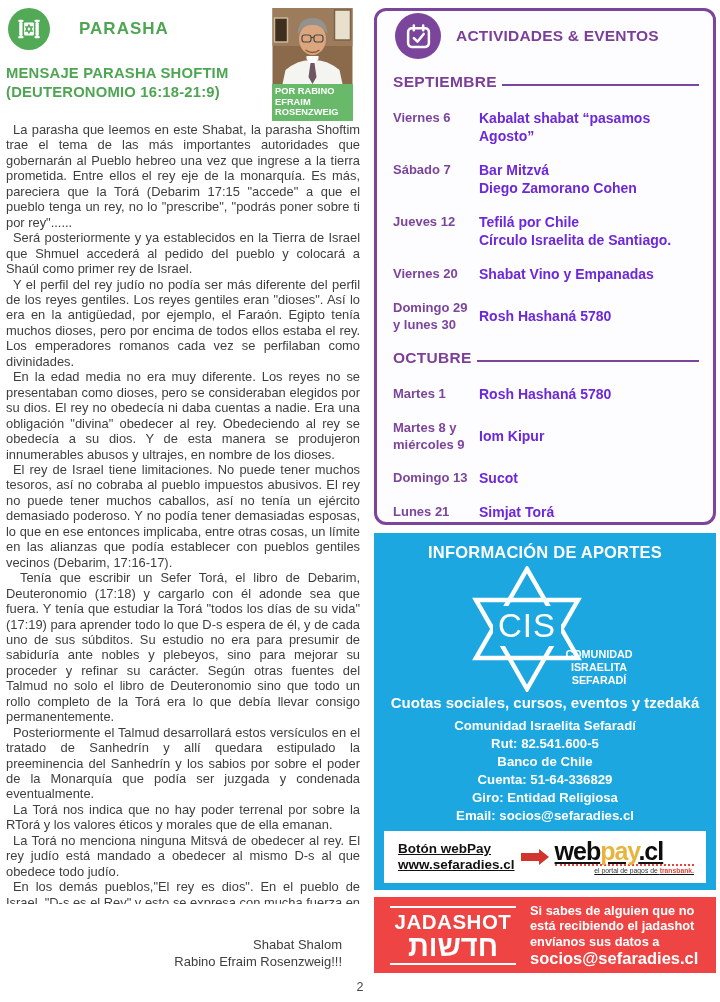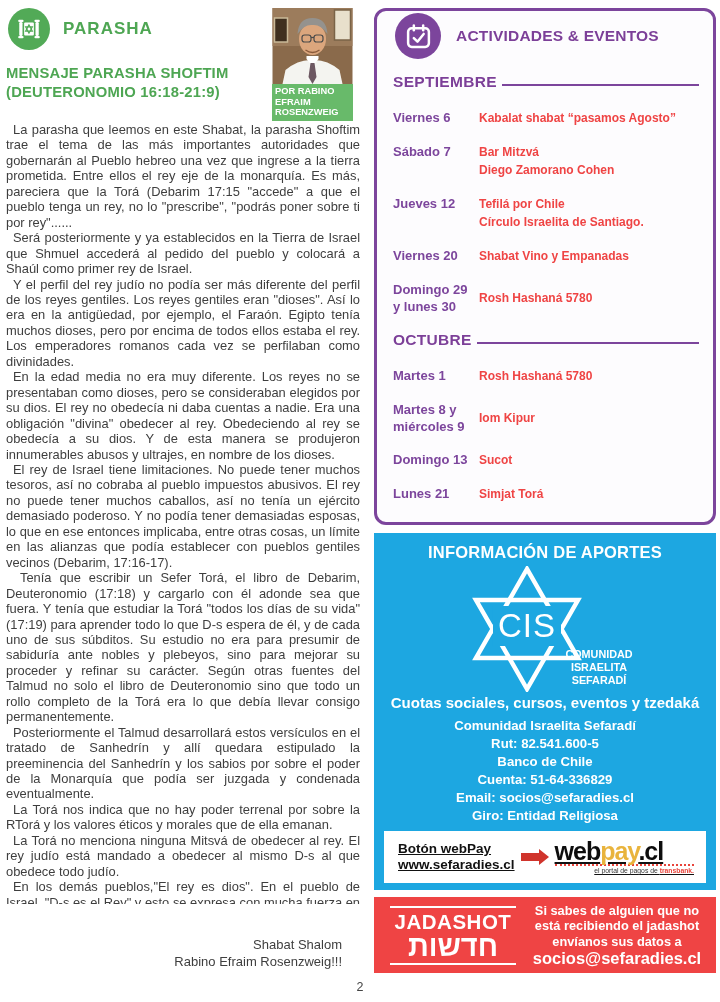--- a/index.html
+++ b/index.html
@@ -1,21 +1,21 @@
 <!DOCTYPE html>
 <html><head>
 <meta charset="utf-8">
 <style>
   * { margin:0; padding:0; box-sizing:border-box; }
   body { background:#e8e8e8; font-family:"Liberation Sans", sans-serif; }
   .page { position:relative; width:720px; height:1002px; background:#ffffff; overflow:hidden;
           font-family:"Liberation Sans", sans-serif; }
 
   
-  .parasha-header { position:absolute; left:8px; top:8px; display:flex; align-items:center; gap:13px; }
+  .parasha-header { position:absolute; left:8px; top:8px; display:flex; align-items:center; gap:29px; }
   .torah-badge { width:42px; height:42px; border-radius:50%; background:#52aa57; display:flex;
                  align-items:center; justify-content:center; }
   .parasha-label { color:#4ea653; font-size:17px; font-weight:bold; letter-spacing:1px; }
 
   .rabbi-card { position:absolute; left:272px; top:8px; width:81px; }
   .rabbi-photo { display:block; width:81px; height:76px; }
   .rabbi-caption { background:#68ba6a; color:#fff; font-size:9.3px; font-weight:bold;
                    line-height:10.6px; padding:2px 3px 3px; }
   .rabbi-caption span { display:block; }
 
@@ -47,21 +47,21 @@
   .month-heading { display:flex; align-items:center; color:#7c3f98; font-size:15.5px;
                    font-weight:bold; letter-spacing:0.3px; margin:0 0 18px; }
   .month-heading .rule { flex:1; height:2px; background:#7c459c; margin-left:5px; margin-top:5px; }
   .month-heading.oct { margin-top:14px; }
 
   .event-row { display:flex; margin-bottom:16px; align-items:flex-start; }
   .event-row.v-center { align-items:center; }
   .event-date { width:86px; flex-shrink:0; color:#7c459c; font-weight:bold; font-size:13px;
                 line-height:17px; }
   .event-date span { display:block; }
-  .event-title { color:#ef4444; font-weight:bold; font-size:12px; line-height:18px; }
+  .event-title { color:#6d28d9; font-weight:bold; font-size:14px; line-height:18px; }
   .event-title span { display:block; }
 
   
   .aportes-box { position:absolute; left:374px; top:533px; width:342px; height:357px;
                  background:#1da7e1; color:#fff; text-align:center; padding-top:10px; }
   .aportes-title { font-size:16.5px; font-weight:bold; letter-spacing:0.2px; }
   .cis-logo { position:relative; width:240px; height:126px; margin:4px auto 0; }
   .cis-star { position:absolute; left:43px; top:0; }
   .cis-acronym { position:absolute; left:102px; top:40px; transform:translateX(-50%);
                  background:#1da7e1; padding:0 5px; font-size:33px; font-weight:normal;
@@ -88,21 +88,21 @@
   .webpay-tag .brand { color:#e8433a; font-weight:bold; }
 
   
   .jadashot-box { position:absolute; left:374px; top:897px; width:342px; height:76px;
                   background:#ef4444; color:#fff; display:flex; align-items:center;
                   padding:0 12px 0 16px; gap:14px; }
   .jadashot-logo { width:126px; flex-shrink:0; text-align:center; }
   .jadashot-logo .rule { height:2px; background:#fff; }
   .jadashot-latin { font-size:20.5px; font-weight:bold; letter-spacing:0.5px; line-height:23px; margin-top:2px; }
   .jadashot-hebrew { font-size:29px; font-weight:bold; line-height:27px; margin-bottom:3px; direction:rtl; }
-  .jadashot-text { flex:1; font-size:12.8px; font-weight:bold; line-height:15.5px;text-align:center; }
+  .jadashot-text { flex:1; font-size:12.8px; font-weight:bold; line-height:15.5px; }
   .jadashot-text span { display:block; }
   .jadashot-email { font-size:16.5px; font-weight:bold; line-height:18px; }
 </style>
 </head>
 <body>
 
 <div class="page">
 
   <div class="parasha-header">
     <div class="torah-badge">
@@ -284,22 +284,22 @@
       </div>
     </div>
 
     <div class="aportes-tagline">Cuotas sociales, cursos, eventos y tzedaká</div>
 
     <div class="aportes-details">
       <div>Comunidad Israelita Sefaradí</div>
       <div>Rut: 82.541.600-5</div>
       <div>Banco de Chile</div>
       <div>Cuenta: 51-64-336829</div>
+      <div>Giro: Entidad Religiosa</div>
       <div>Email: socios@sefaradies.cl</div>
-      <div>Giro: Entidad Religiosa</div>
     </div>
 
     <div class="webpay-bar">
       <div class="webpay-left">
         <span>Botón webPay</span>
         <span>www.sefaradies.cl</span>
       </div>
       <div class="webpay-arrow">
         <span class="arrow-body"></span>
           <span class="arrow-head"></span>

